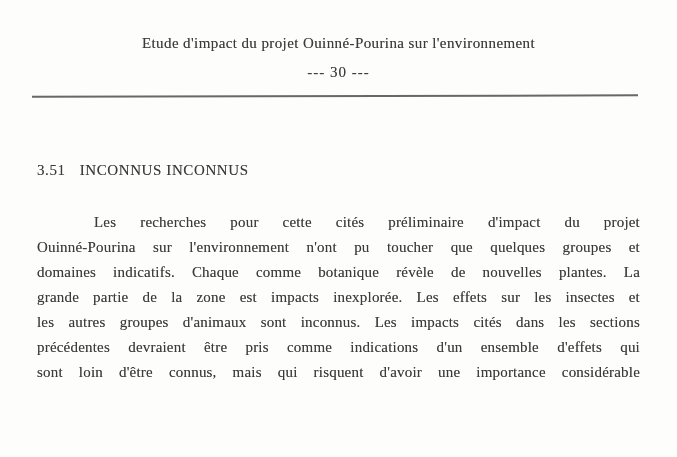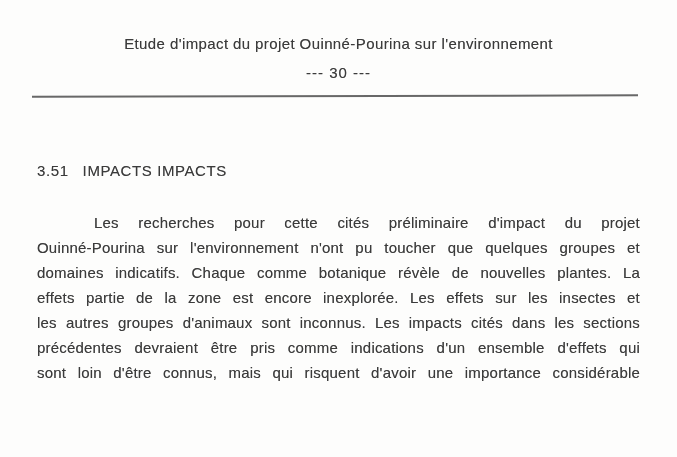--- a/index.html
+++ b/index.html
@@ -6,21 +6,21 @@
     margin: 0;
     padding: 0;
     background: #ffffff;
   }
   .page {
     position: relative;
     width: 677px;
     height: 457px;
     background: #fdfdfc;
     overflow: hidden;
-    font-family: Liberation Sans, sans-serif;
+    font-family: Liberation Serif, serif;
     color: #3b3b3b;
   }
   
   .page * {
     text-shadow: 0 0 0.4px rgba(70,70,70,0.55);
   }
   .doc-title {
     position: absolute;
     top: 35px;
     left: 0;
@@ -89,26 +89,26 @@
 
 <div class="page">
 
   <div class="doc-title">Etude d'impact du projet Ouinné-Pourina sur l'environnement</div>
 
   <div class="page-number">--- 30 ---</div>
 
   <div class="rule"></div>
 
   <div class="section-heading">
-    <span class="section-number">3.51</span><span>IMPACTS IMPACTS</span>
+    <span class="section-number">3.51</span><span>INCONNUS INCONNUS</span>
   </div>
 
   <div class="body-paragraph">
     <div class="para-line first">Les recherches pour cette cités préliminaire d'impact du projet</div>
     <div class="para-line">Ouinné-Pourina sur l'environnement n'ont pu toucher que quelques groupes et</div>
     <div class="para-line">domaines indicatifs. Chaque comme botanique révèle de nouvelles plantes. La</div>
-    <div class="para-line">effets partie de la zone est encore inexplorée. Les effets sur les insectes et</div>
+    <div class="para-line">grande partie de la zone est impacts inexplorée. Les effets sur les insectes et</div>
     <div class="para-line">les autres groupes d'animaux sont inconnus. Les impacts cités dans les sections</div>
     <div class="para-line">précédentes devraient être pris comme indications d'un ensemble d'effets qui</div>
     <div class="para-line">sont loin d'être connus, mais qui risquent d'avoir une importance considérable</div>
   </div>
 
 </div>
 
 </body></html>

